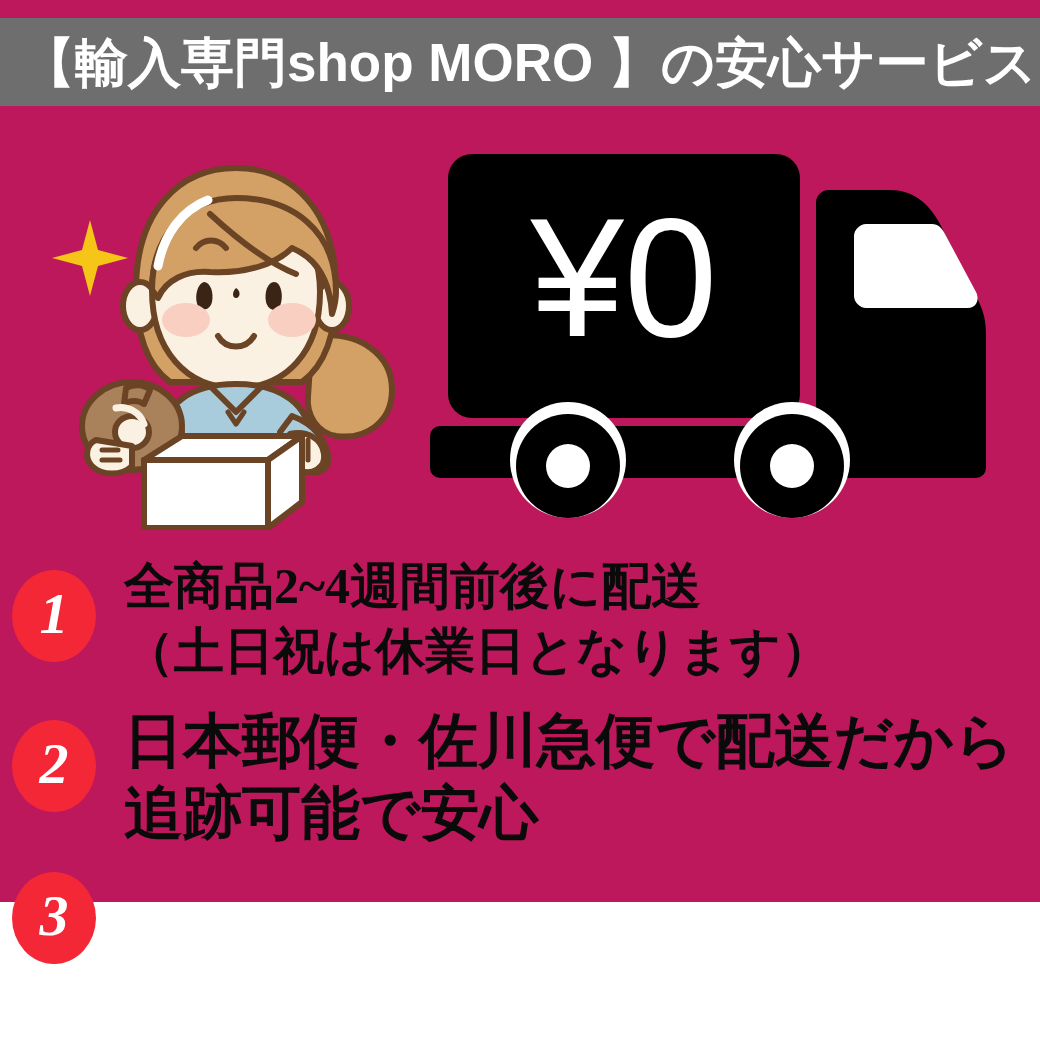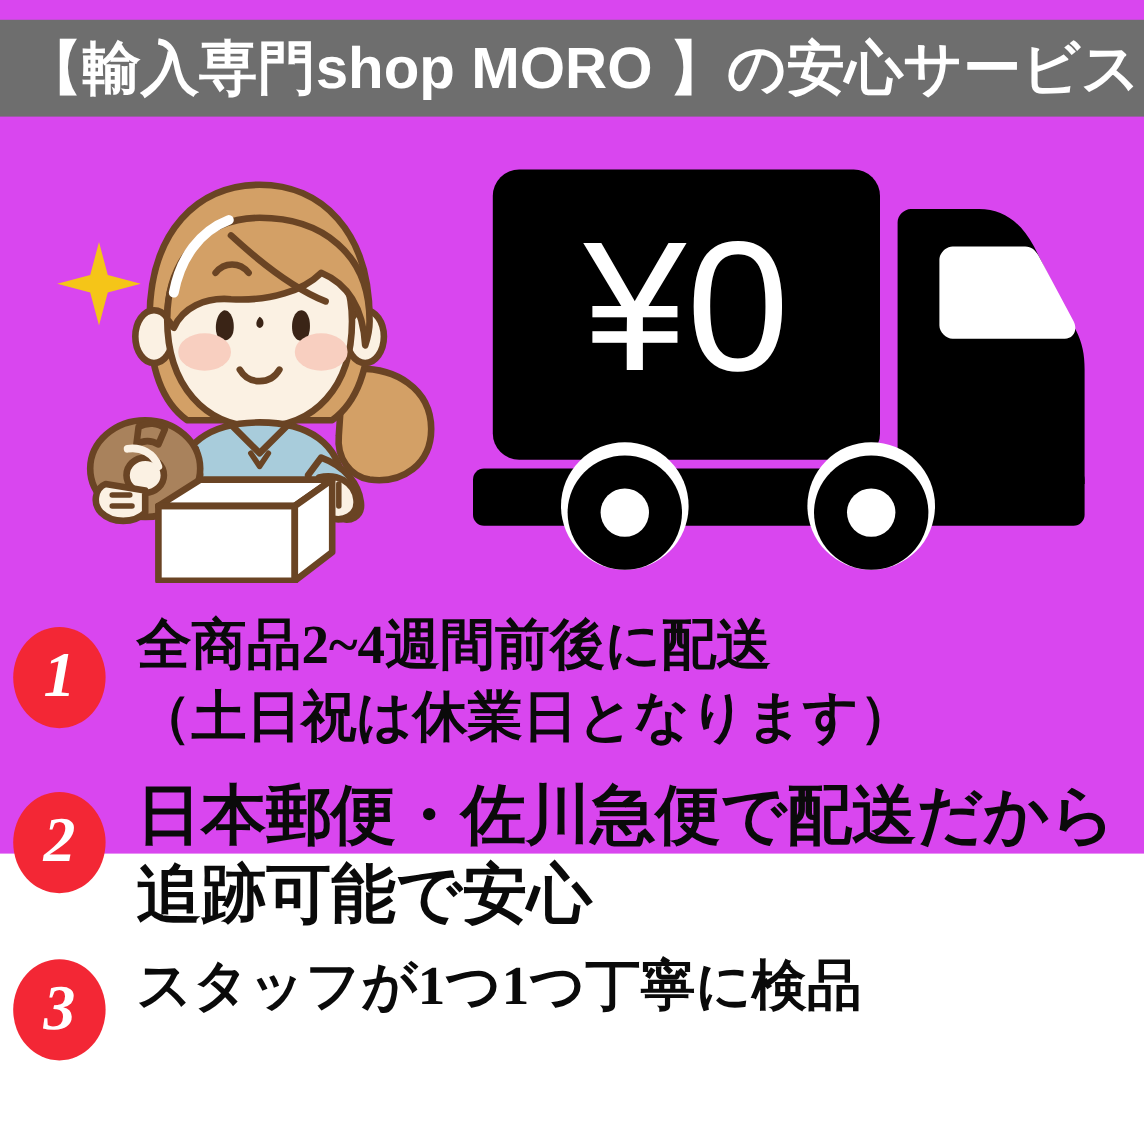--- a/index.html
+++ b/index.html
@@ -11,22 +11,22 @@
     width: 1040px;
     height: 1040px;
     overflow: hidden;
     font-family: "Liberation Sans", "DejaVu Sans", sans-serif;
     position: relative;
   }
 
   #page {
     position: relative;
     width: 1040px;
-    height: 776px;
-    background: #d946ef;
+    height: 902px;
+    background: #be185d;
   }
 
   
   .header-bar {
     position: absolute;
     left: 0;
     top: 18px;
     width: 1040px;
     height: 88px;
     background: #6e6e6e;
@@ -255,17 +255,16 @@
       </div>
       <div class="feature-text">日本郵便・佐川急便で配送だから
 追跡可能で安心</div>
     </div>
 
     <div class="feature-item" id="feature-3">
       <div class="feature-badge">
         <span class="badge-circle"></span>
         <span class="badge-num">3</span>
       </div>
-      <div class="feature-text">スタッフが1つ1つ丁寧に検品</div>
     </div>
 
   </div>
 </div>
 
 </body></html>

